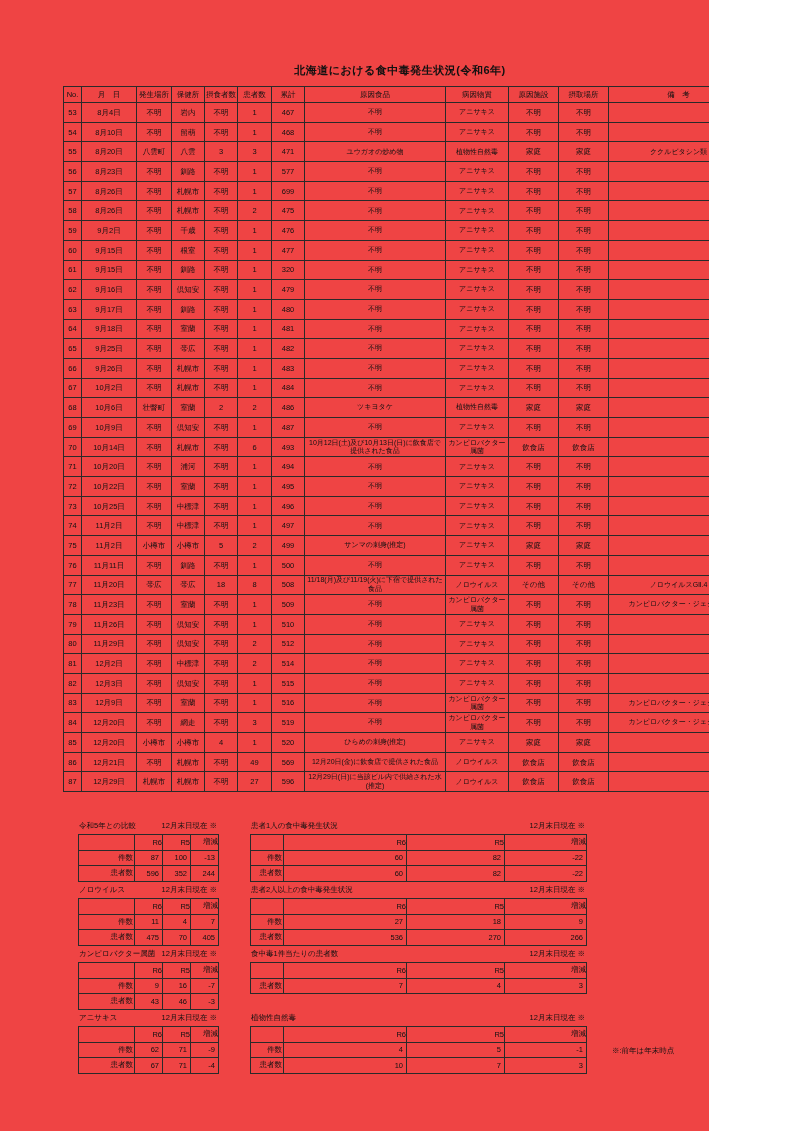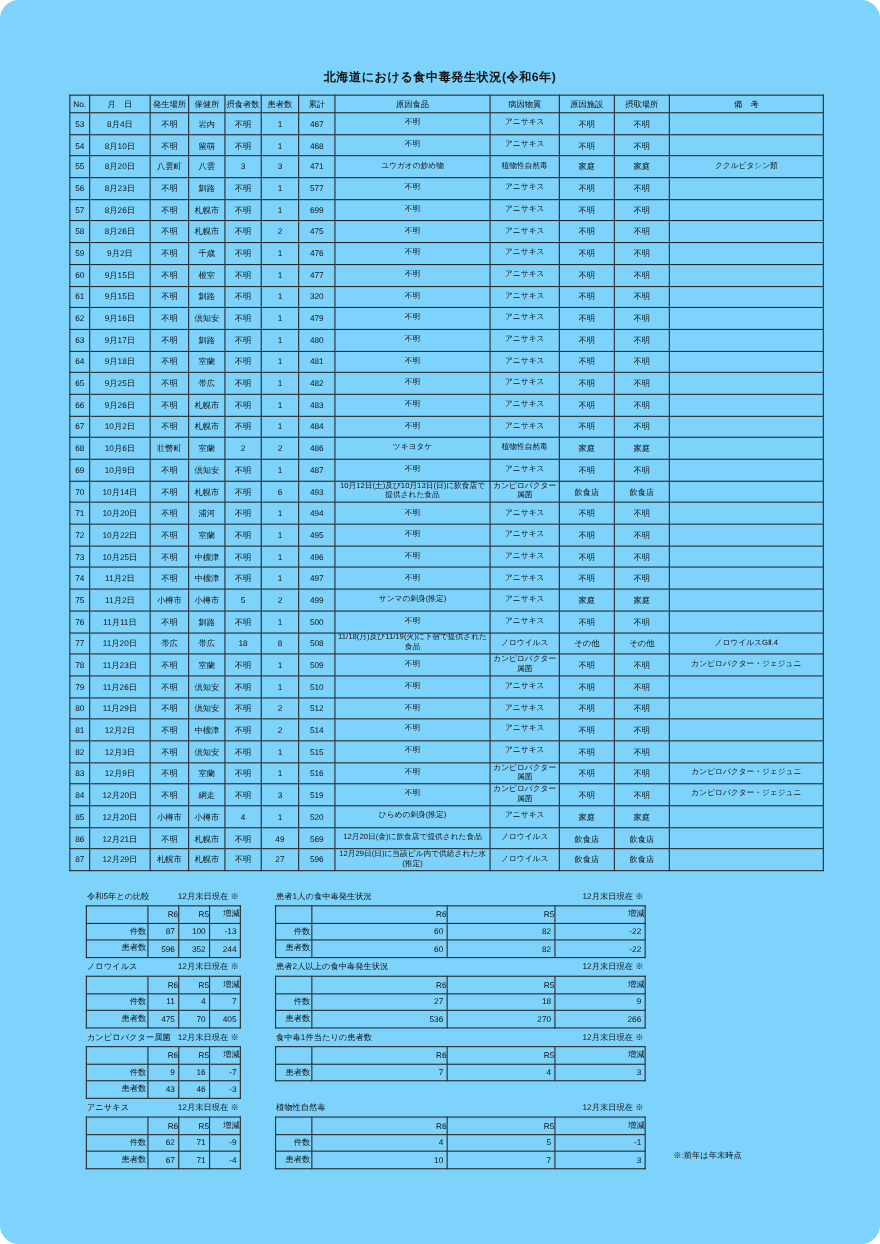--- a/index.html
+++ b/index.html
@@ -1,19 +1,19 @@
 <!DOCTYPE html>
 <html><head>
 <meta charset="utf-8">
 <style>
   * { box-sizing: border-box; }
   html,body { margin:0; padding:0; background:#ffffff; }
   .page {
-    position:relative; width:800px; height:1131px; background:#7dd3fc;
-    font-family:"Liberation Sans", sans-serif; color:#111; overflow:hidden;border-radius:17px;
+    position:relative; width:709px; height:1131px; background:#ef4444;
+    font-family:"Liberation Sans", sans-serif; color:#111; overflow:hidden;
   }
   .doc-title {
     position:absolute; top:63px; left:0; width:800px; text-align:center;
     font-size:11px; font-weight:bold; letter-spacing:0.5px;
   }
   .top-date-note {
     position:absolute; top:75px; left:63px; width:685px; text-align:right;
     font-size:7.5px;
   }
   
@@ -25,21 +25,21 @@
   .main-table th, .main-table td {
     border:1px solid #2a2a2a; text-align:center; vertical-align:middle;
     padding:0 1px; overflow:hidden; line-height:1.2; font-weight:normal;
   }
   .main-table thead tr { height:16px; }
   .main-table tbody tr { height:19.7px; }
   .main-table td:nth-child(8) { font-size:7px; }
   .main-table td:nth-child(9) { font-size:7px; }
   .main-table td:nth-child(12){ font-size:7px; }
   
-  .sum-block { position:absolute; }
+  .sum-block { position:absolute;margin-top:11px; }
   .sum-head {
     display:flex; justify-content:space-between; align-items:flex-end;
     font-size:7.5px; margin-bottom:3px; padding:0 1px;
   }
   .sum-table {
     border-collapse:collapse; table-layout:fixed; width:100%;
     font-size:7.5px; border:1px solid #000;
   }
   .sum-table td {
     border:1px solid #2a2a2a; height:15.5px; padding:0 3px;

